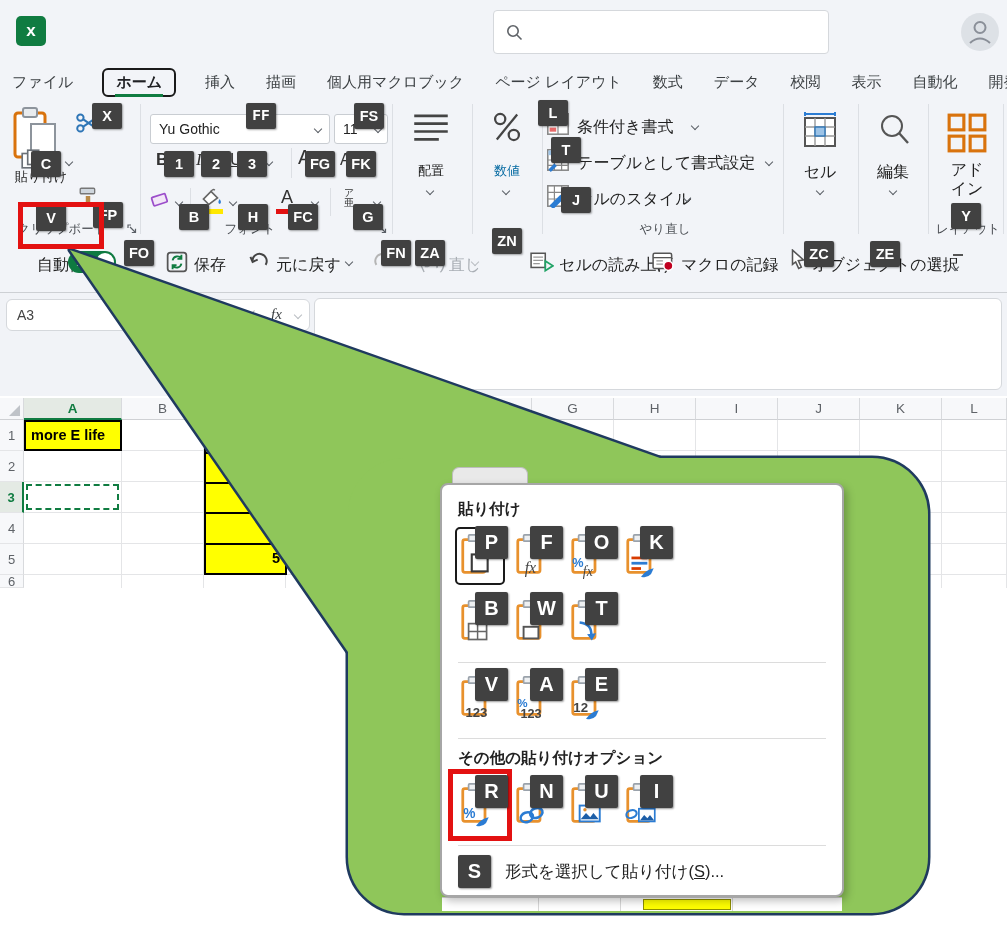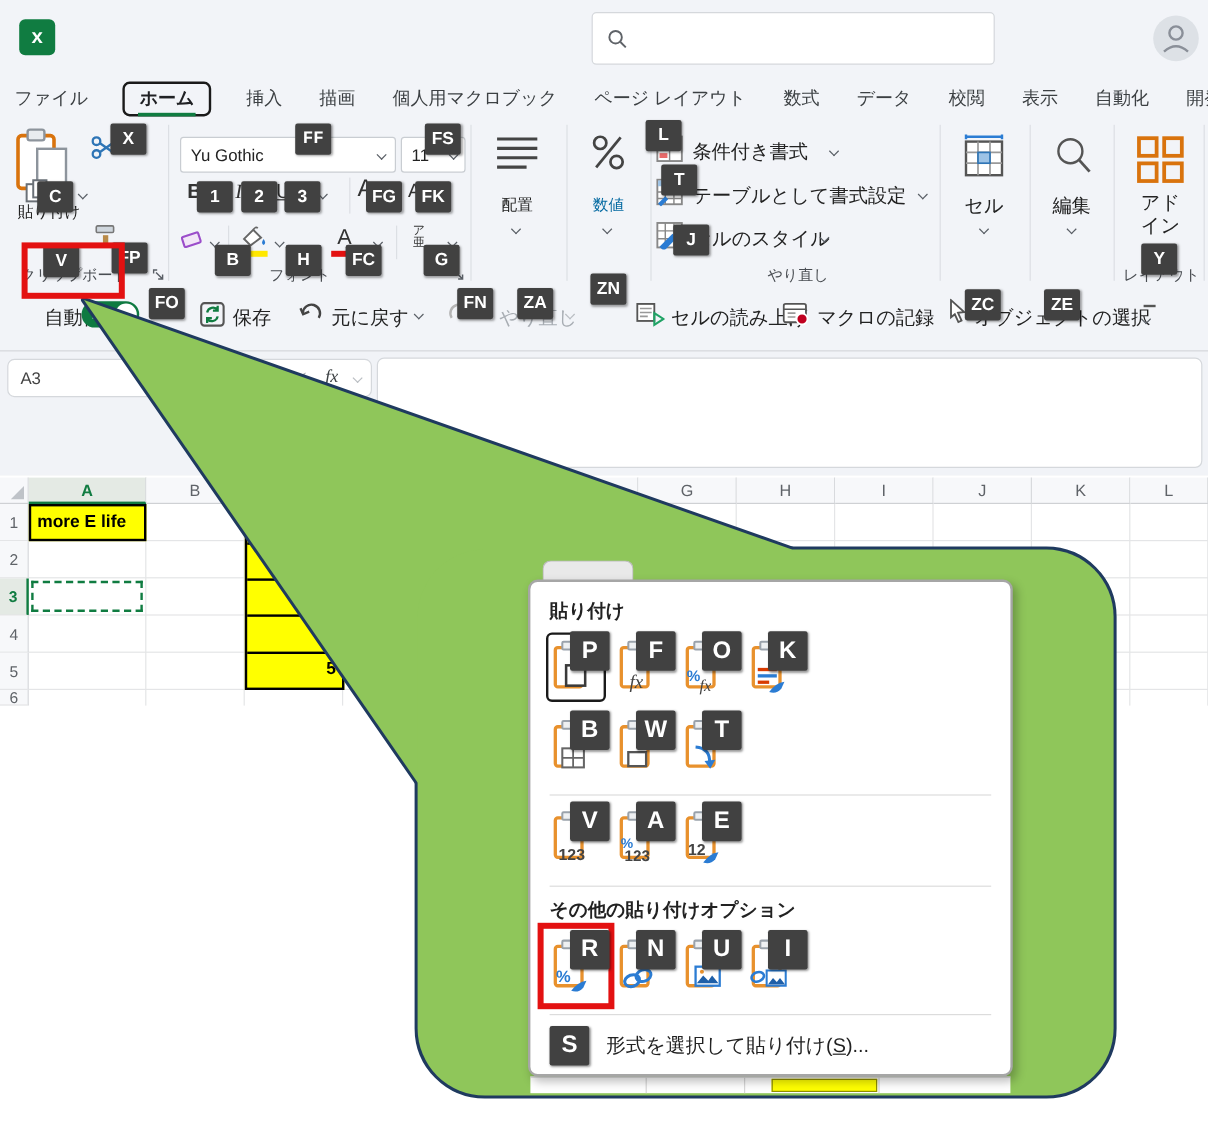--- a/index.html
+++ b/index.html
@@ -543,19 +543,19 @@
   <div class="kt" style="left:179px;top:204px;">B</div>
   <div class="kt" style="left:238px;top:204px;">H</div>
   <div class="kt" style="left:288px;top:204px;">FC</div>
   <div class="kt" style="left:353px;top:204px;">G</div>
   <div class="kt" style="left:538px;top:100px;">L</div>
   <div class="kt" style="left:551px;top:137px;">T</div>
   <div class="kt" style="left:561px;top:187px;">J</div>
   <div class="kt" style="left:951px;top:203px;">Y</div>
   <div class="kt" style="left:124px;top:240px;">FO</div>
   <div class="kt" style="left:381px;top:240px;">FN</div>
-  <div class="kt" style="left:431px;top:240px;">ZA</div>
+  <div class="kt" style="left:415px;top:240px;">ZA</div>
   <div class="kt" style="left:492px;top:228px;">ZN</div>
   <div class="kt" style="left:804px;top:241px;">ZC</div>
   <div class="kt" style="left:870px;top:241px;">ZE</div>
 
   <div class="redbox" style="left:18px;top:202px;width:86px;height:47px;"></div>
 </div>
 
 </body></html>

